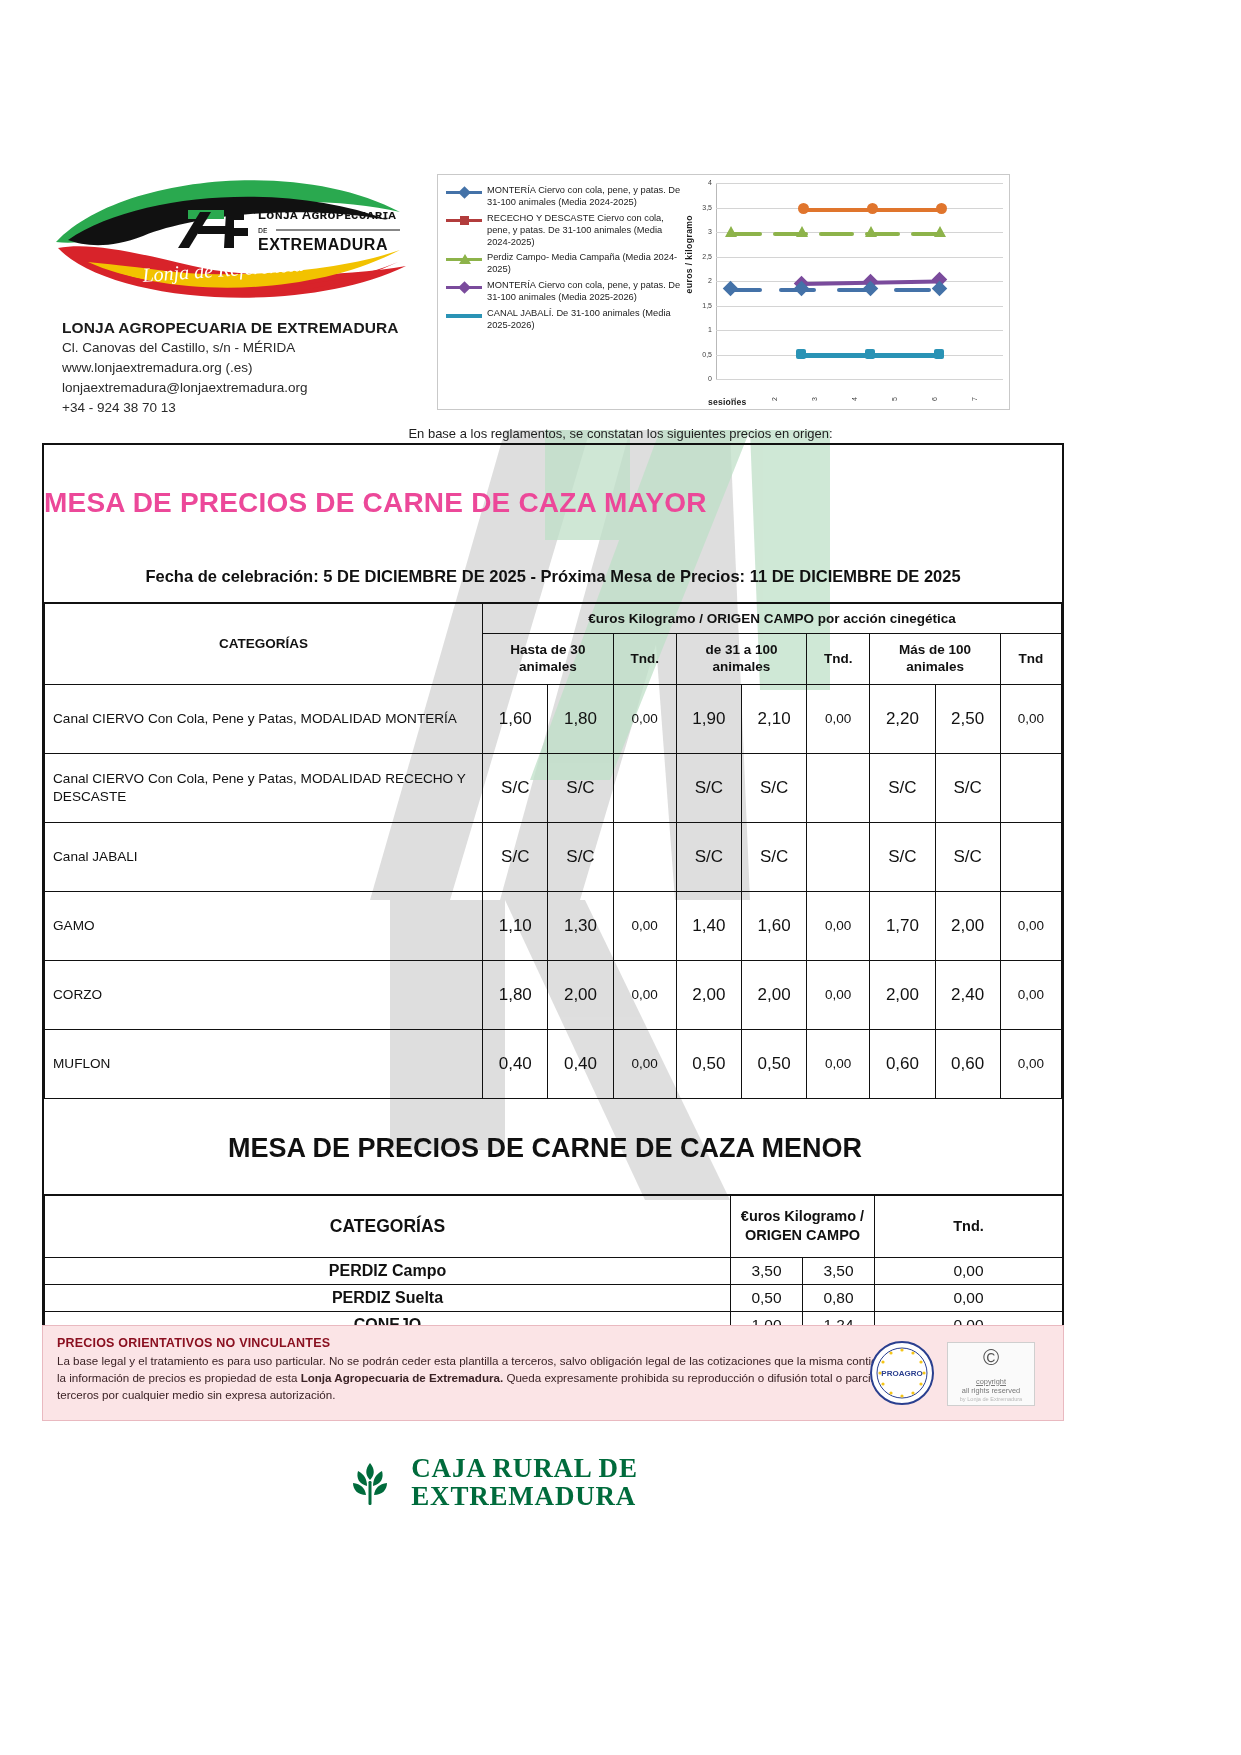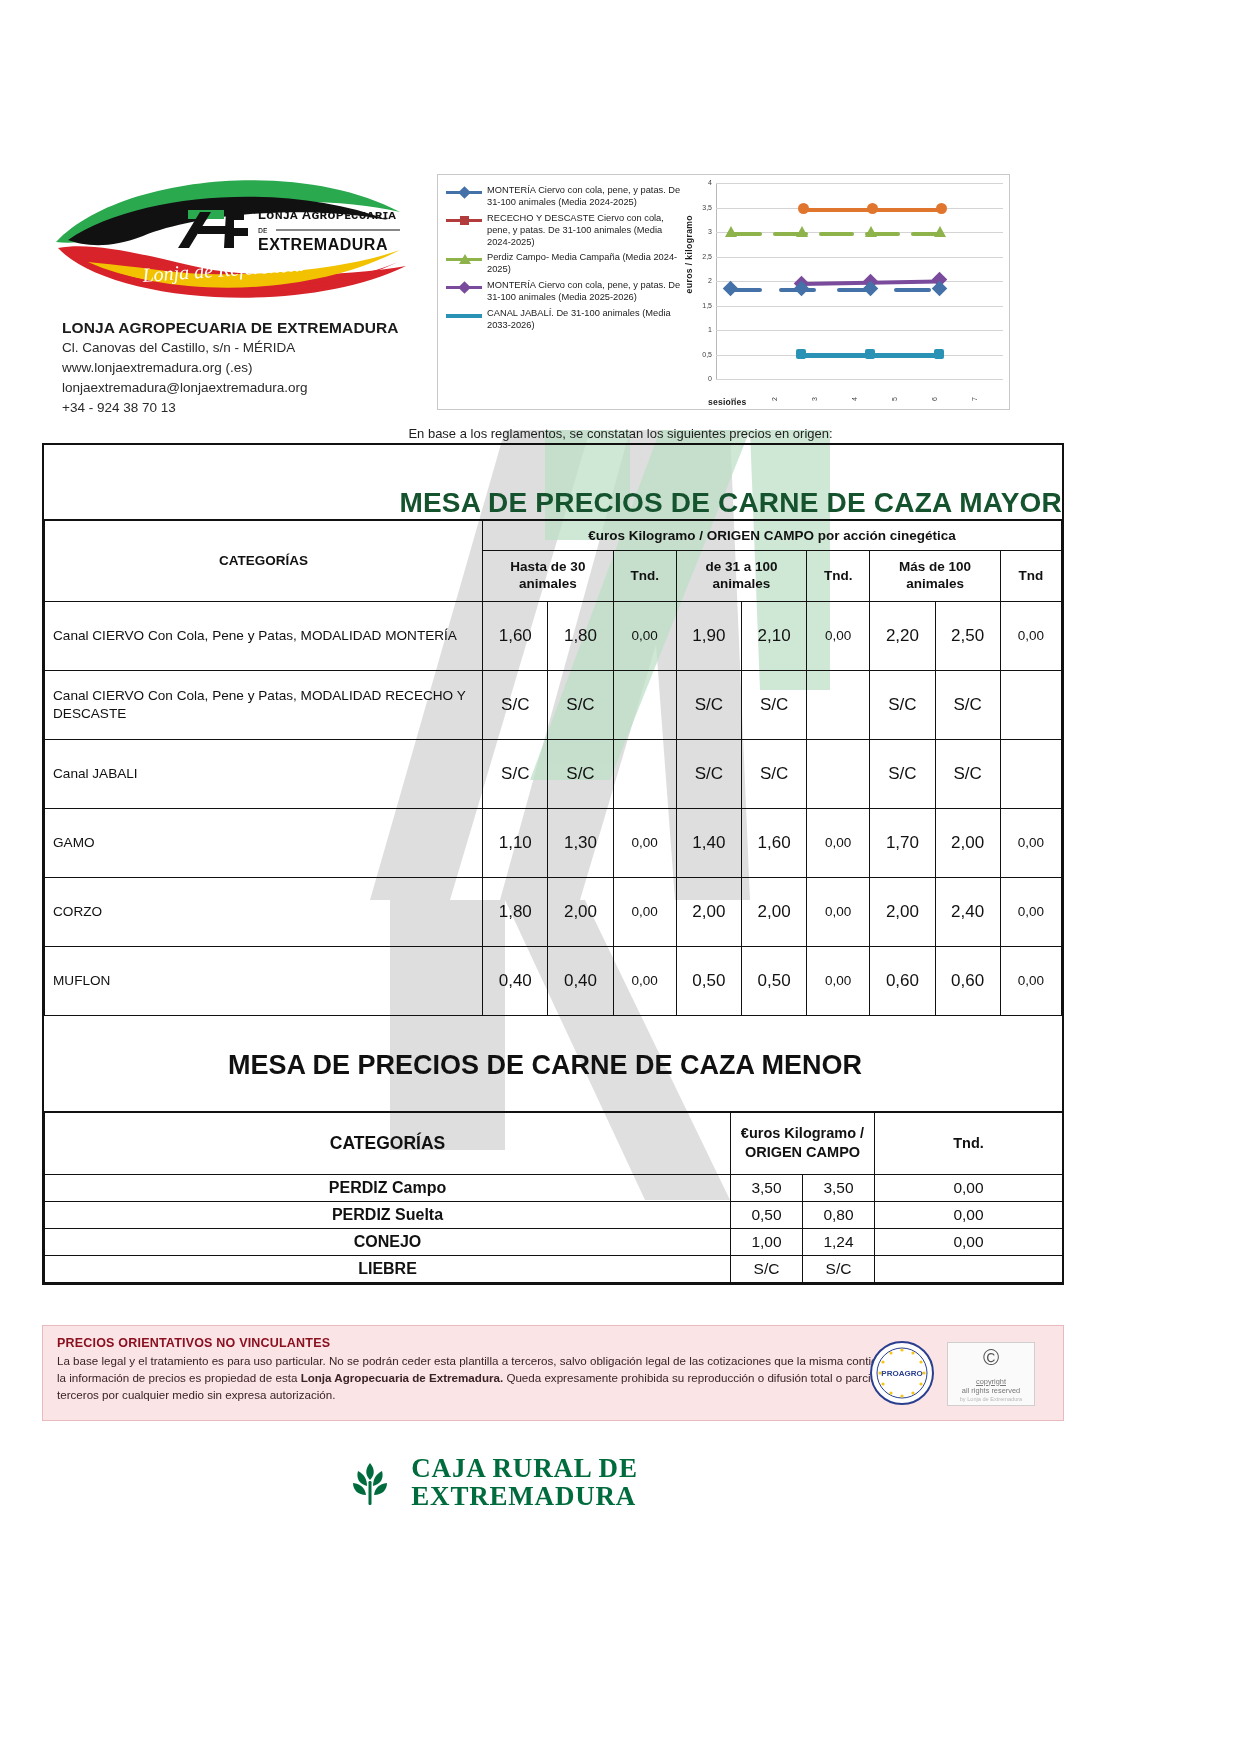--- a/index.html
+++ b/index.html
@@ -82,22 +82,22 @@
     position:absolute;left:0;top:426px;width:1241px;text-align:center;
     font-size:13px;color:#1e1e1e;
   }
 
   
   .frame{
     position:absolute;left:42px;top:443px;width:1022px;
     border:2.5px solid #111;box-sizing:border-box;background:transparent;
   }
   .title-major{
-    text-align:right;font-size:28px;font-weight:bold;letter-spacing:.2px;
-    padding:42px 0 0 0;color:#14532d;
+    text-align:left;font-size:28px;font-weight:bold;letter-spacing:.2px;
+    padding:42px 0 0 0;color:#ec4899;
   }
   .subtitle{
     text-align:center;font-size:16.5px;font-weight:bold;color:#111;
     padding:48px 0 16px 0;
   }
 
   table{border-collapse:collapse;width:100%;table-layout:fixed;}
   .tbl-major{border-top:2.5px solid #111;}
   .tbl-major th,.tbl-major td{
     border:1px solid #111;font-size:13.5px;color:#111;
@@ -241,21 +241,21 @@
           <span class="legend-marker">
             <i style="background:#7a4b9c"></i>
               <b style="background:#7a4b9c;left:14px;top:2px;width:9px;height:9px;transform:rotate(45deg)"></b>
           </span>
           <span class="legend-text">MONTERÍA Ciervo con cola, pene, y patas. De 31-100 animales (Media 2025-2026)</span>
         </div>
         <div class="legend-item">
           <span class="legend-marker">
             <i style="background:#2a93b5;height:4px"></i>
           </span>
-          <span class="legend-text">CANAL JABALÍ.  De 31-100 animales (Media 2033-2026)</span>
+          <span class="legend-text">CANAL JABALÍ.  De 31-100 animales (Media 2025-2026)</span>
         </div>
       </div>
 
       <div class="plot">
         <span class="ylab">euros / kilogramo</span>
         <div class="plot-inner">
           <div class="yaxis"></div>
 
           <div class="gridline" style="top:0%"></div>
           <div class="gridline" style="top:12.5%"></div>
@@ -322,20 +322,21 @@
         <span class="xlab">sesiones</span>
       </div>
     </div>
   </div>
 
   <div class="intro">En base a los reglamentos, se constatan los siguientes precios en origen:</div>
 
   <div class="frame">
 
     <div class="title-major">MESA DE PRECIOS DE CARNE DE CAZA MAYOR</div>
+    <div class="subtitle">Fecha de celebración: 5 DE DICIEMBRE DE 2025 - Próxima Mesa de Precios: 11 DE DICIEMBRE DE 2025</div>
 
     <table class="tbl-major">
       <colgroup>
         <col style="width:430px">
           <col style="width:64px">
           <col style="width:64px">
           <col style="width:62px">
         <col style="width:64px">
           <col style="width:64px">
           <col style="width:62px">

